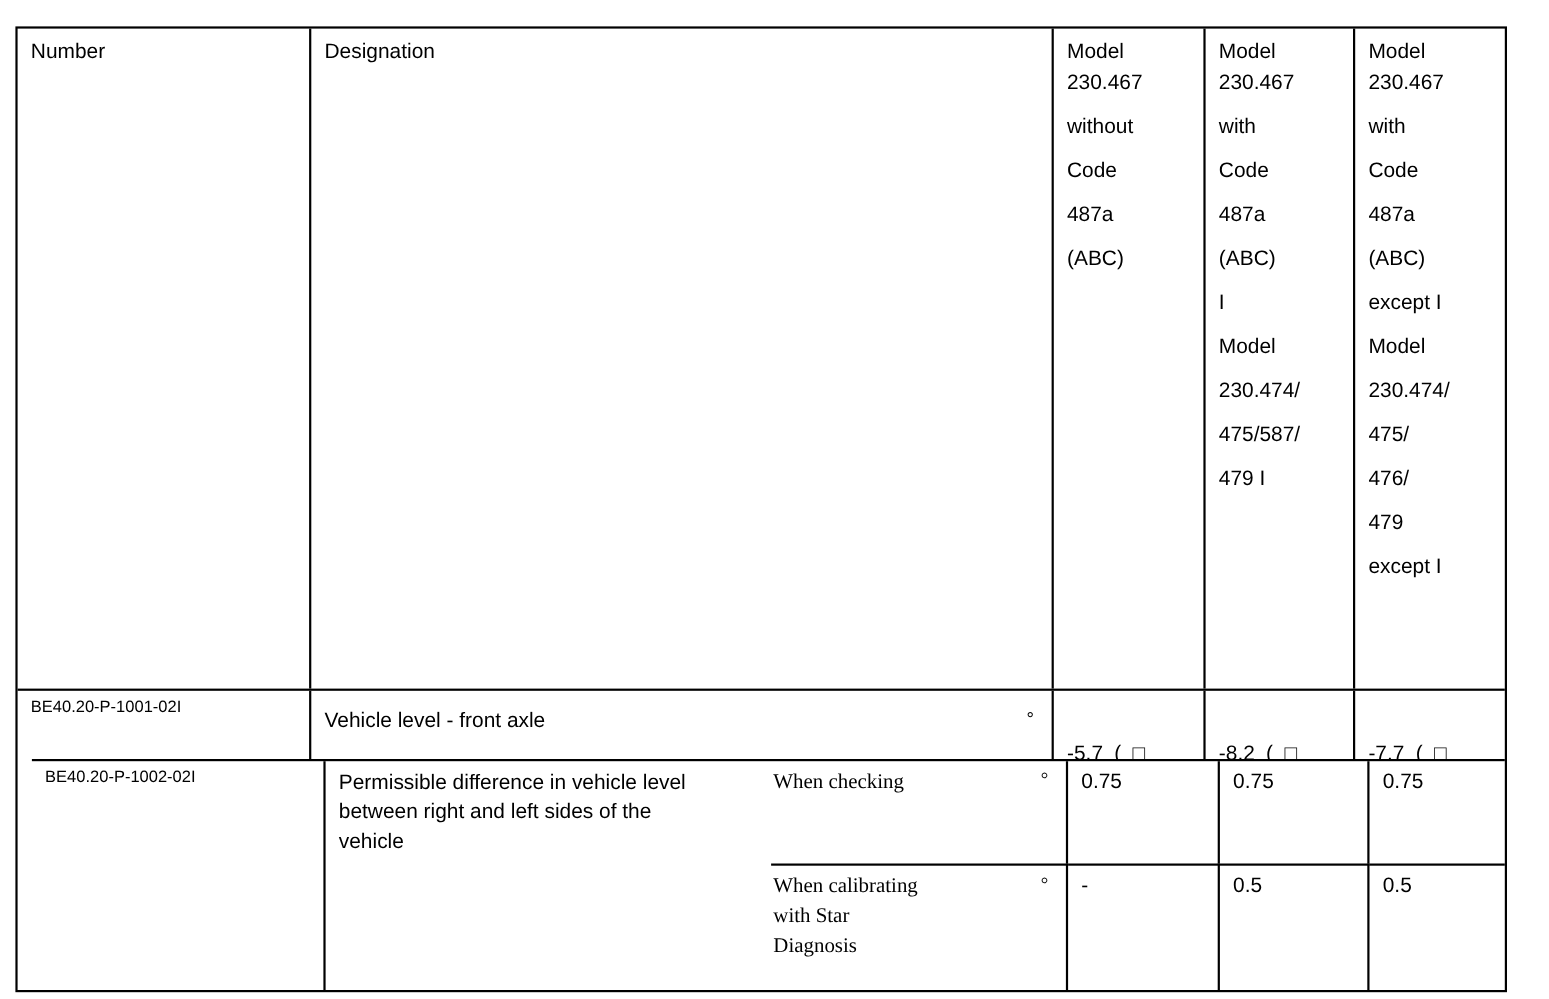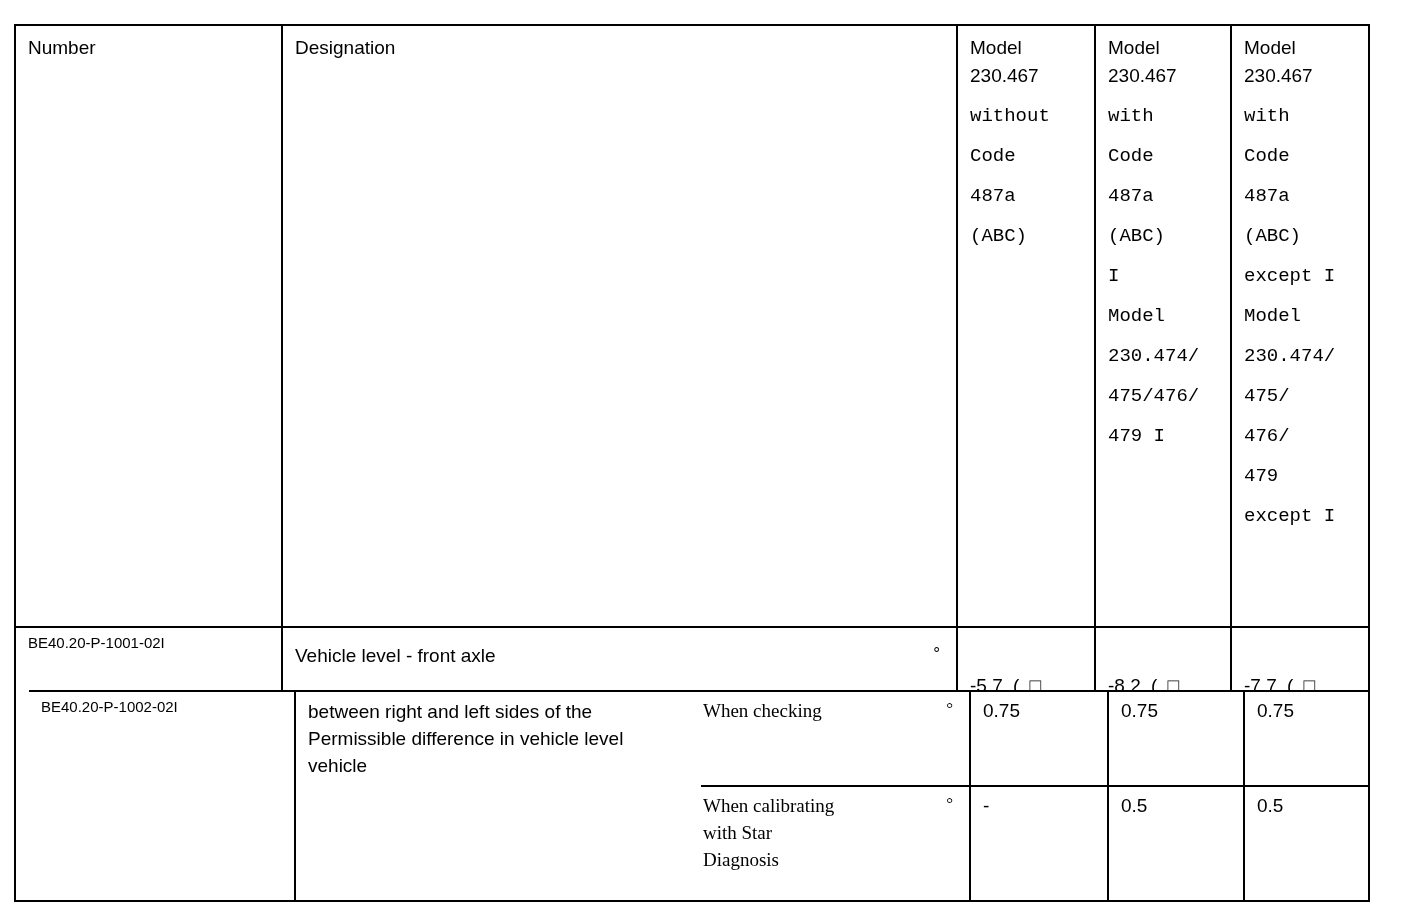--- a/index.html
+++ b/index.html
@@ -33,21 +33,21 @@
          grid-template-columns:267px 405px 270px 138px 136px 1fr;
          grid-template-rows:93px auto;margin-left:13px;}
 
   
   .c{border-right:2px solid var(--ink);padding:8px 10px 0 12px;overflow:hidden;}
   .c.last{border-right:none;}
 
   
   .hdr{padding-top:8px;}
   .model-lines > div{line-height:28px;}
-  .model-lines > div:nth-child(n+3){margin-top:12px;font-family:Liberation Mono, monospace;}
+  .model-lines > div:nth-child(n+3){margin-top:12px;}
 
   
   .num-text{font-size:15px;line-height:18px;padding-top:6px;}
 
   
   .desig-flex{display:flex;justify-content:space-between;align-items:flex-start;
               padding:14px 16px 0 12px;}
   .unit{font-size:17px;line-height:24px;}
 
   
@@ -92,21 +92,21 @@
       <div class="c hdr model-lines">
           <div>Model</div>
           <div>230.467</div>
           <div>with</div>
           <div>Code</div>
           <div>487a</div>
           <div>(ABC)</div>
           <div>I</div>
           <div>Model</div>
           <div>230.474/</div>
-          <div>475/476/</div>
+          <div>475/587/</div>
           <div>479 I</div>
         </div>
       <div class="c hdr model-lines last">
           <div>Model</div>
           <div>230.467</div>
           <div>with</div>
           <div>Code</div>
           <div>487a</div>
           <div>(ABC)</div>
           <div>except I</div>
@@ -135,22 +135,22 @@
         </div>
       <div class="c vcell last">
           <div>-7.7 ( □</div>
           <div>1.5)</div>
         </div>
     </div>
 
     <div class="row-2">
       <div class="c num-text n2">BE40.20-P-1002-02I</div>
       <div class="c d2">
+          <div>Permissible difference in vehicle level</div>
           <div>between right and left sides of the</div>
-          <div>Permissible difference in vehicle level</div>
           <div>vehicle</div>
         </div>
 
       <div class="sub-cell gr1">
         <span class="cond">
             <div>When checking</div>
           </span>
         <span class="unit">°</span>
       </div>
       <div class="c v2 gr1 gc4">0.75</div>

